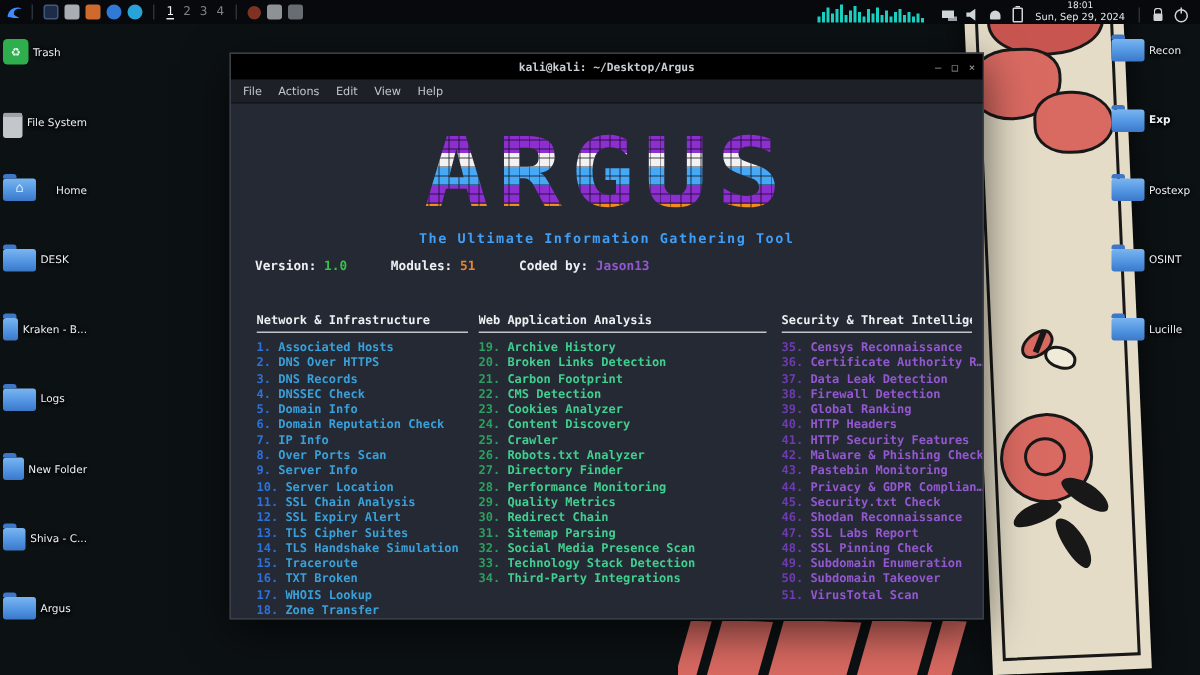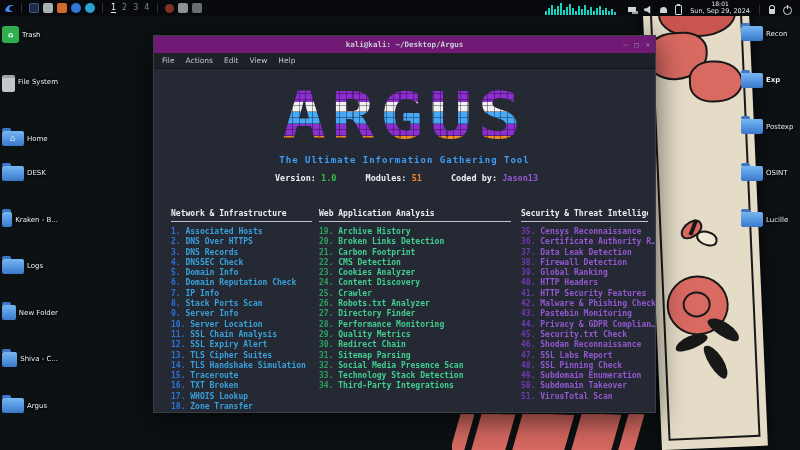--- a/index.html
+++ b/index.html
@@ -77,21 +77,21 @@
   .ic-trash{width:17px;height:17px;border-radius:3px;background:#2fae4e;}
   .ic-trash:after{content:"♻";position:absolute;left:0;right:0;top:0;bottom:0;text-align:center;
     font-size:10px;line-height:17px;color:#eafbee;}
   .ic-drive{width:18px;height:14px;border-radius:2px;background:#c3c7cb;border-top:3px solid #9ea3a8;margin-top:2px;}
   .dlabel{font-family:"DejaVu Sans",sans-serif;font-size:7px;color:#eef1f4;text-align:center;
     text-shadow:0 1px 2px #000,0 0 3px #000;white-space:nowrap;}
 
   
   #term{position:absolute;left:153px;top:35px;width:503px;height:378px;background:#242934;
     border:1px solid #3a3f47;box-sizing:border-box;box-shadow:0 8px 28px rgba(0,0,0,.6);z-index:3;}
-  #titlebar{height:17px;background:#701a75;display:flex;align-items:center;position:relative;justify-content:flex-end;}
+  #titlebar{height:17px;background:#000000;display:flex;align-items:center;position:relative;justify-content:flex-end;}
   #title{flex:1;text-align:center;font-size:7.5px;font-weight:bold;color:#c9ced4;}
   #winbtns{position:absolute;right:5px;top:0;height:17px;display:flex;align-items:center;gap:7px;}
   .wbtn{font-size:7px;color:#9aa0a7;cursor:default;}
   #menubar{height:15px;background:#1d2127;display:flex;align-items:center;padding-left:8px;
     border-bottom:1px solid #12151a;}
   .menu-item{font-family:"DejaVu Sans",sans-serif;font-size:7.5px;color:#c3c7cc;margin-right:11px;cursor:default;}
   #tbody{position:relative;height:345px;}
 
   #logo{position:absolute;left:0;right:0;top:12px;text-align:center;
     font-size:64px;line-height:70px;font-weight:bold;letter-spacing:5px;
@@ -101,21 +101,21 @@
       repeating-linear-gradient(to bottom,rgba(10,10,20,.38) 0 1px,transparent 1px 6px),
       linear-gradient(180deg,
         var(--c-logo_purple,#8d2fd0) 0 30%,
         #f2f2f2 30% 44%,
         var(--c-logo_blue,#47a9f5) 44% 61%,
         var(--c-logo_purple,#8d2fd0) 61% 79%,
         var(--c-logo_orange,#ef8d1f) 79% 100%);
     -webkit-background-clip:text;background-clip:text;color:transparent;}
   #tagline{position:absolute;left:0;right:0;top:86px;text-align:center;
     font-size:9px;font-weight:bold;letter-spacing:1px;color:var(--c-tagline_blue,#3f9ef5);}
-  #verline{position:absolute;left:4px;right:0;top:104px;text-align:center;font-size:8.5px;font-weight:bold;color:#edeff2;}
+  #verline{position:absolute;left:4px;right:0;top:104px;text-align:left;font-size:8.5px;font-weight:bold;color:#edeff2;}
   #verline .pair{margin:0 12px;}
   .v-green{color:var(--c-version_green,#35c24a);}
   .v-orange{color:var(--c-accent_orange,#e8862c);}
   .v-purple{color:var(--c-accent_purple,#9358cf);}
 
   #cols{position:absolute;left:17px;right:0;top:140px;display:flex;}
   .col{overflow:hidden;}
   .col.c1{width:148px;}
   .col.c2{width:202px;}
   .col.c3{flex:1;min-width:0;}
@@ -221,21 +221,21 @@
 
   <div>
       <div class="dicon" style="left: 2px; top: 26px;">
         <div class="ic ic-trash"></div>
         <div class="dlabel">Trash</div>
       </div>
       <div class="dicon" style="left: 2px; top: 72.5px;">
         <div class="ic ic-drive"></div>
         <div class="dlabel">File System</div>
       </div>
-      <div class="dicon" style="left: 2px; top: 131px;">
+      <div class="dicon" style="left: 2px; top: 119px; justify-content: space-between;">
         <div class="ic ic-folder-home"></div>
         <div class="dlabel">Home</div>
       </div>
       <div class="dicon" style="left: 2px; top: 165.5px;">
         <div class="ic ic-folder"></div>
         <div class="dlabel">DESK</div>
       </div>
       <div class="dicon" style="left: 2px; top: 212px;">
         <div class="ic ic-folder"></div>
         <div class="dlabel">Kraken - B...</div>
@@ -305,21 +305,21 @@
       <div id="cols">
           <div class="col c1">
             <div class="col-h">Network &amp; Infrastructure</div>
             <div class="row"><span class="num">1. </span><span class="txt">Associated Hosts</span></div>
             <div class="row"><span class="num">2. </span><span class="txt">DNS Over HTTPS</span></div>
             <div class="row"><span class="num">3. </span><span class="txt">DNS Records</span></div>
             <div class="row"><span class="num">4. </span><span class="txt">DNSSEC Check</span></div>
             <div class="row"><span class="num">5. </span><span class="txt">Domain Info</span></div>
             <div class="row"><span class="num">6. </span><span class="txt">Domain Reputation Check</span></div>
             <div class="row"><span class="num">7. </span><span class="txt">IP Info</span></div>
-            <div class="row"><span class="num">8. </span><span class="txt">Stack Ports Scan</span></div>
+            <div class="row"><span class="num">8. </span><span class="txt">Over Ports Scan</span></div>
             <div class="row"><span class="num">9. </span><span class="txt">Server Info</span></div>
             <div class="row"><span class="num">10. </span><span class="txt">Server Location</span></div>
             <div class="row"><span class="num">11. </span><span class="txt">SSL Chain Analysis</span></div>
             <div class="row"><span class="num">12. </span><span class="txt">SSL Expiry Alert</span></div>
             <div class="row"><span class="num">13. </span><span class="txt">TLS Cipher Suites</span></div>
             <div class="row"><span class="num">14. </span><span class="txt">TLS Handshake Simulation</span></div>
             <div class="row"><span class="num">15. </span><span class="txt">Traceroute</span></div>
             <div class="row"><span class="num">16. </span><span class="txt">TXT Broken</span></div>
             <div class="row"><span class="num">17. </span><span class="txt">WHOIS Lookup</span></div>
             <div class="row"><span class="num">18. </span><span class="txt">Zone Transfer</span></div>

